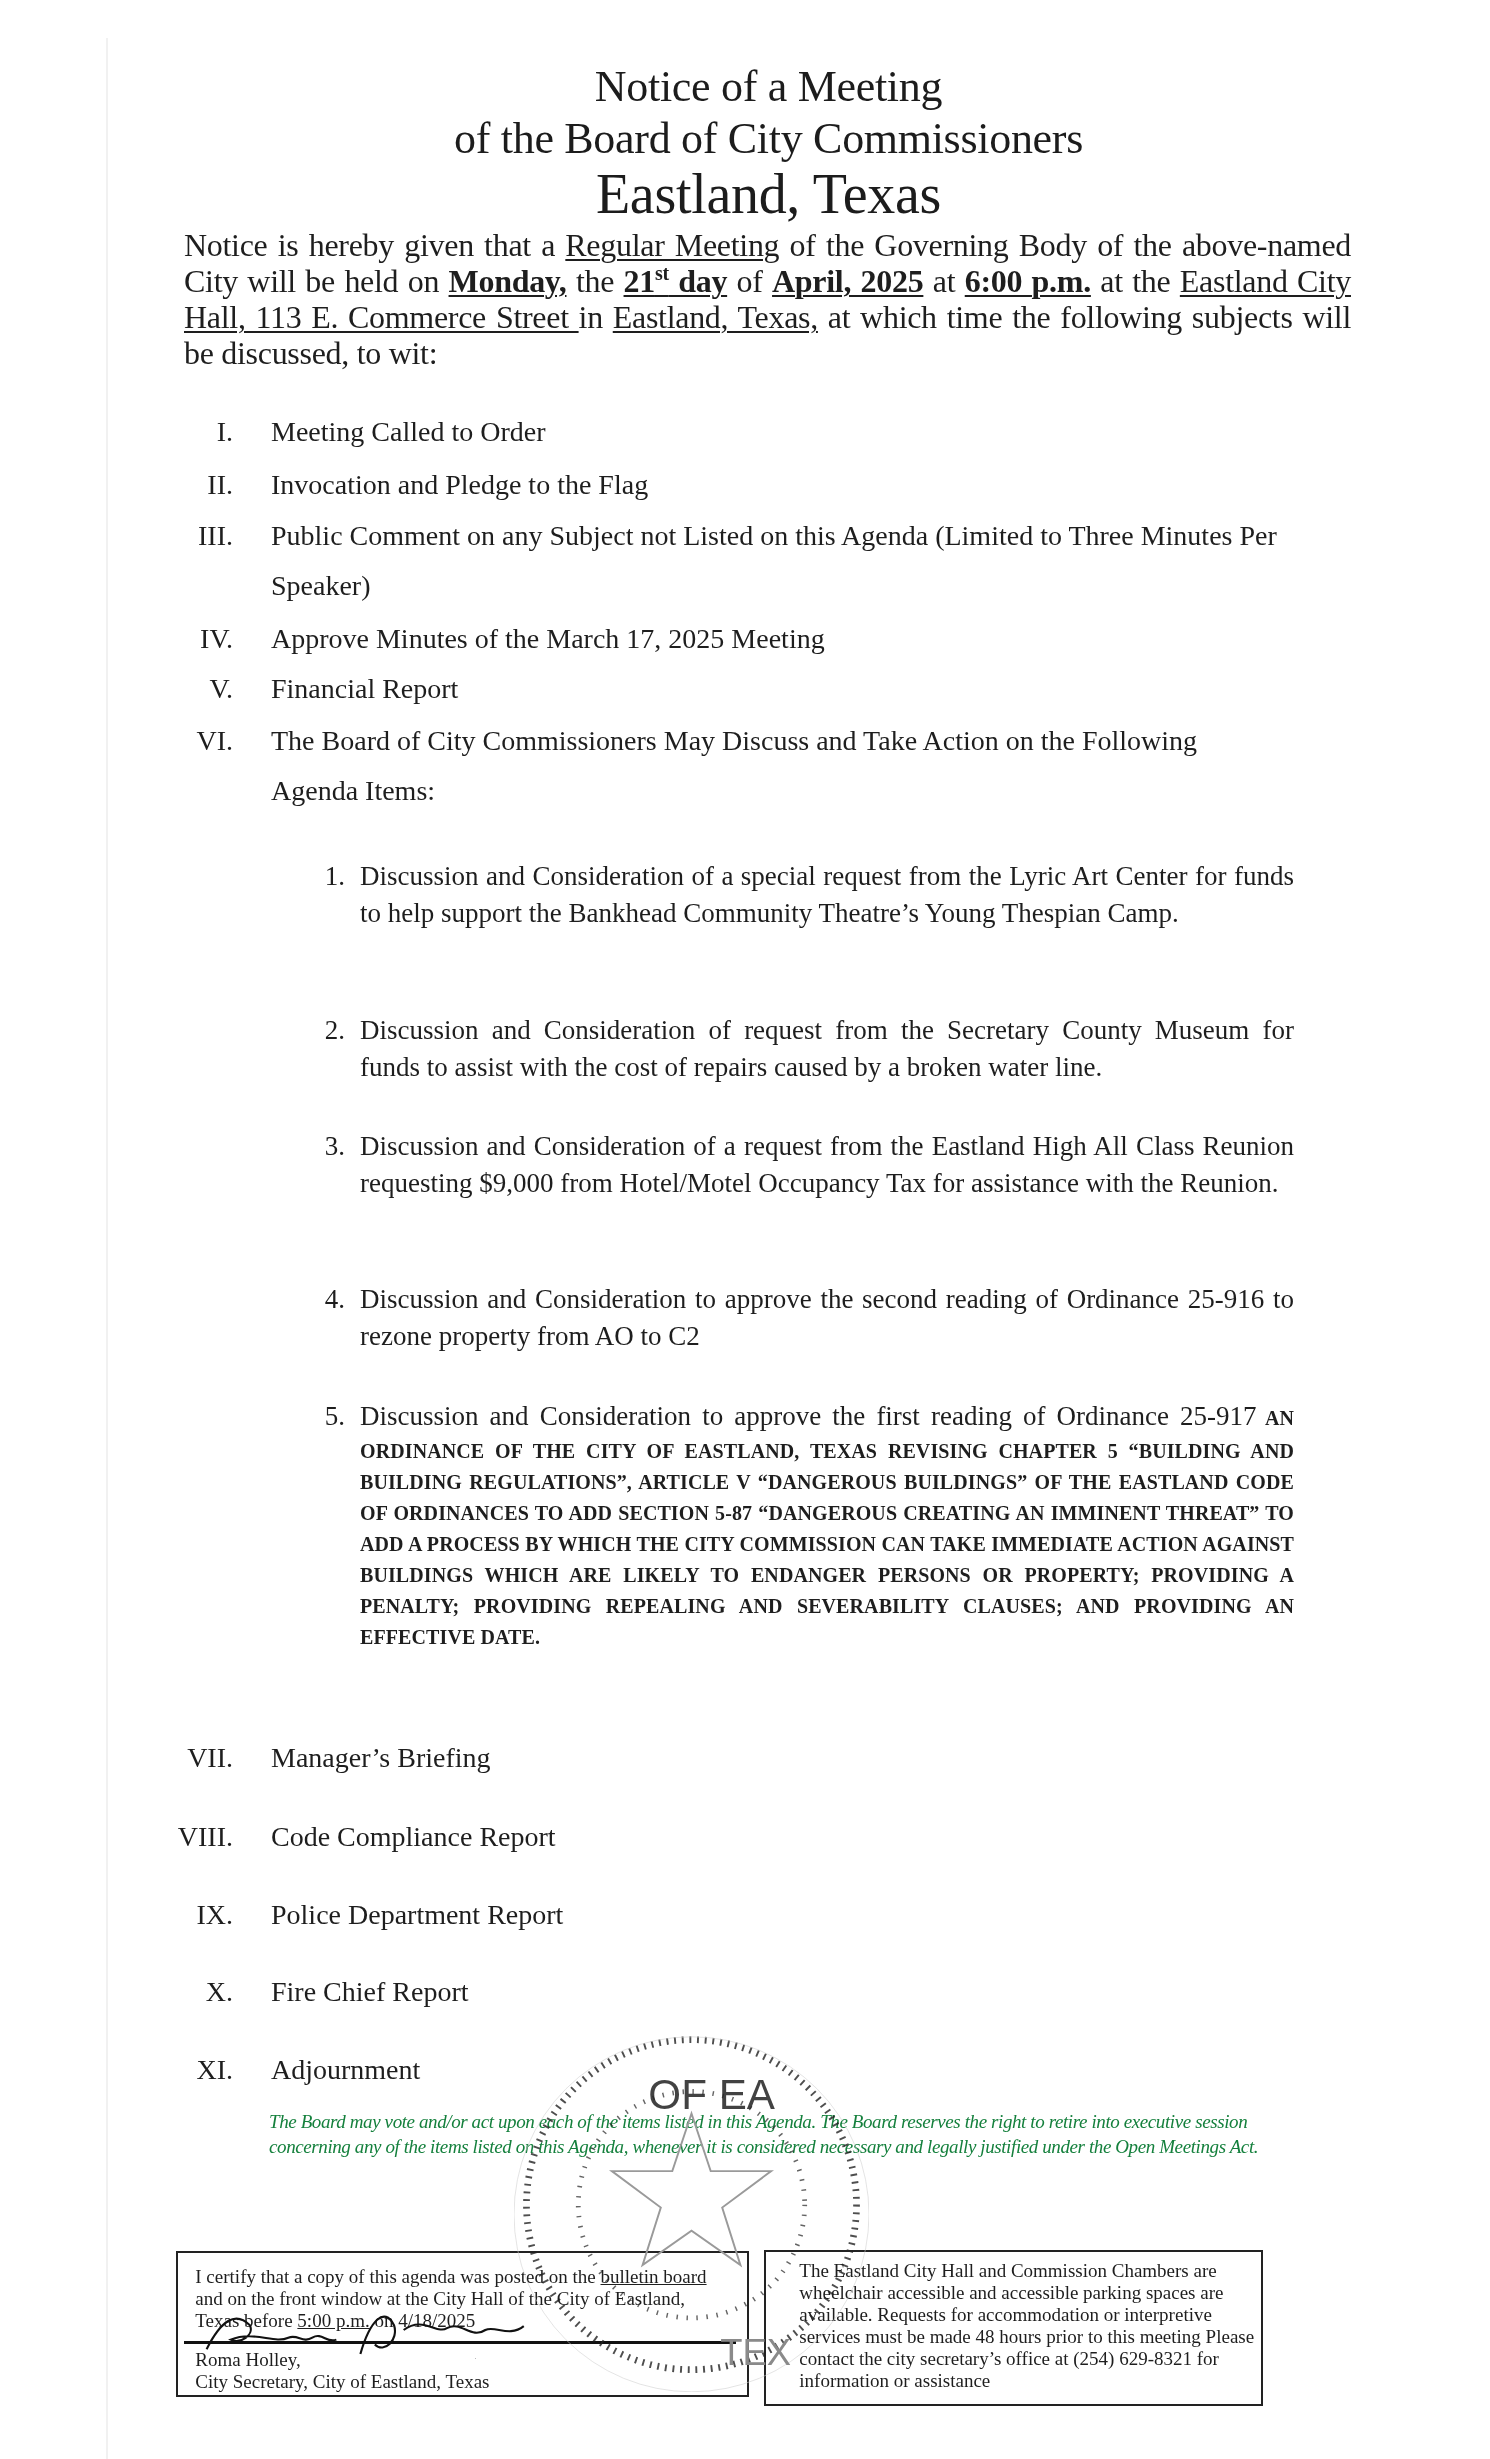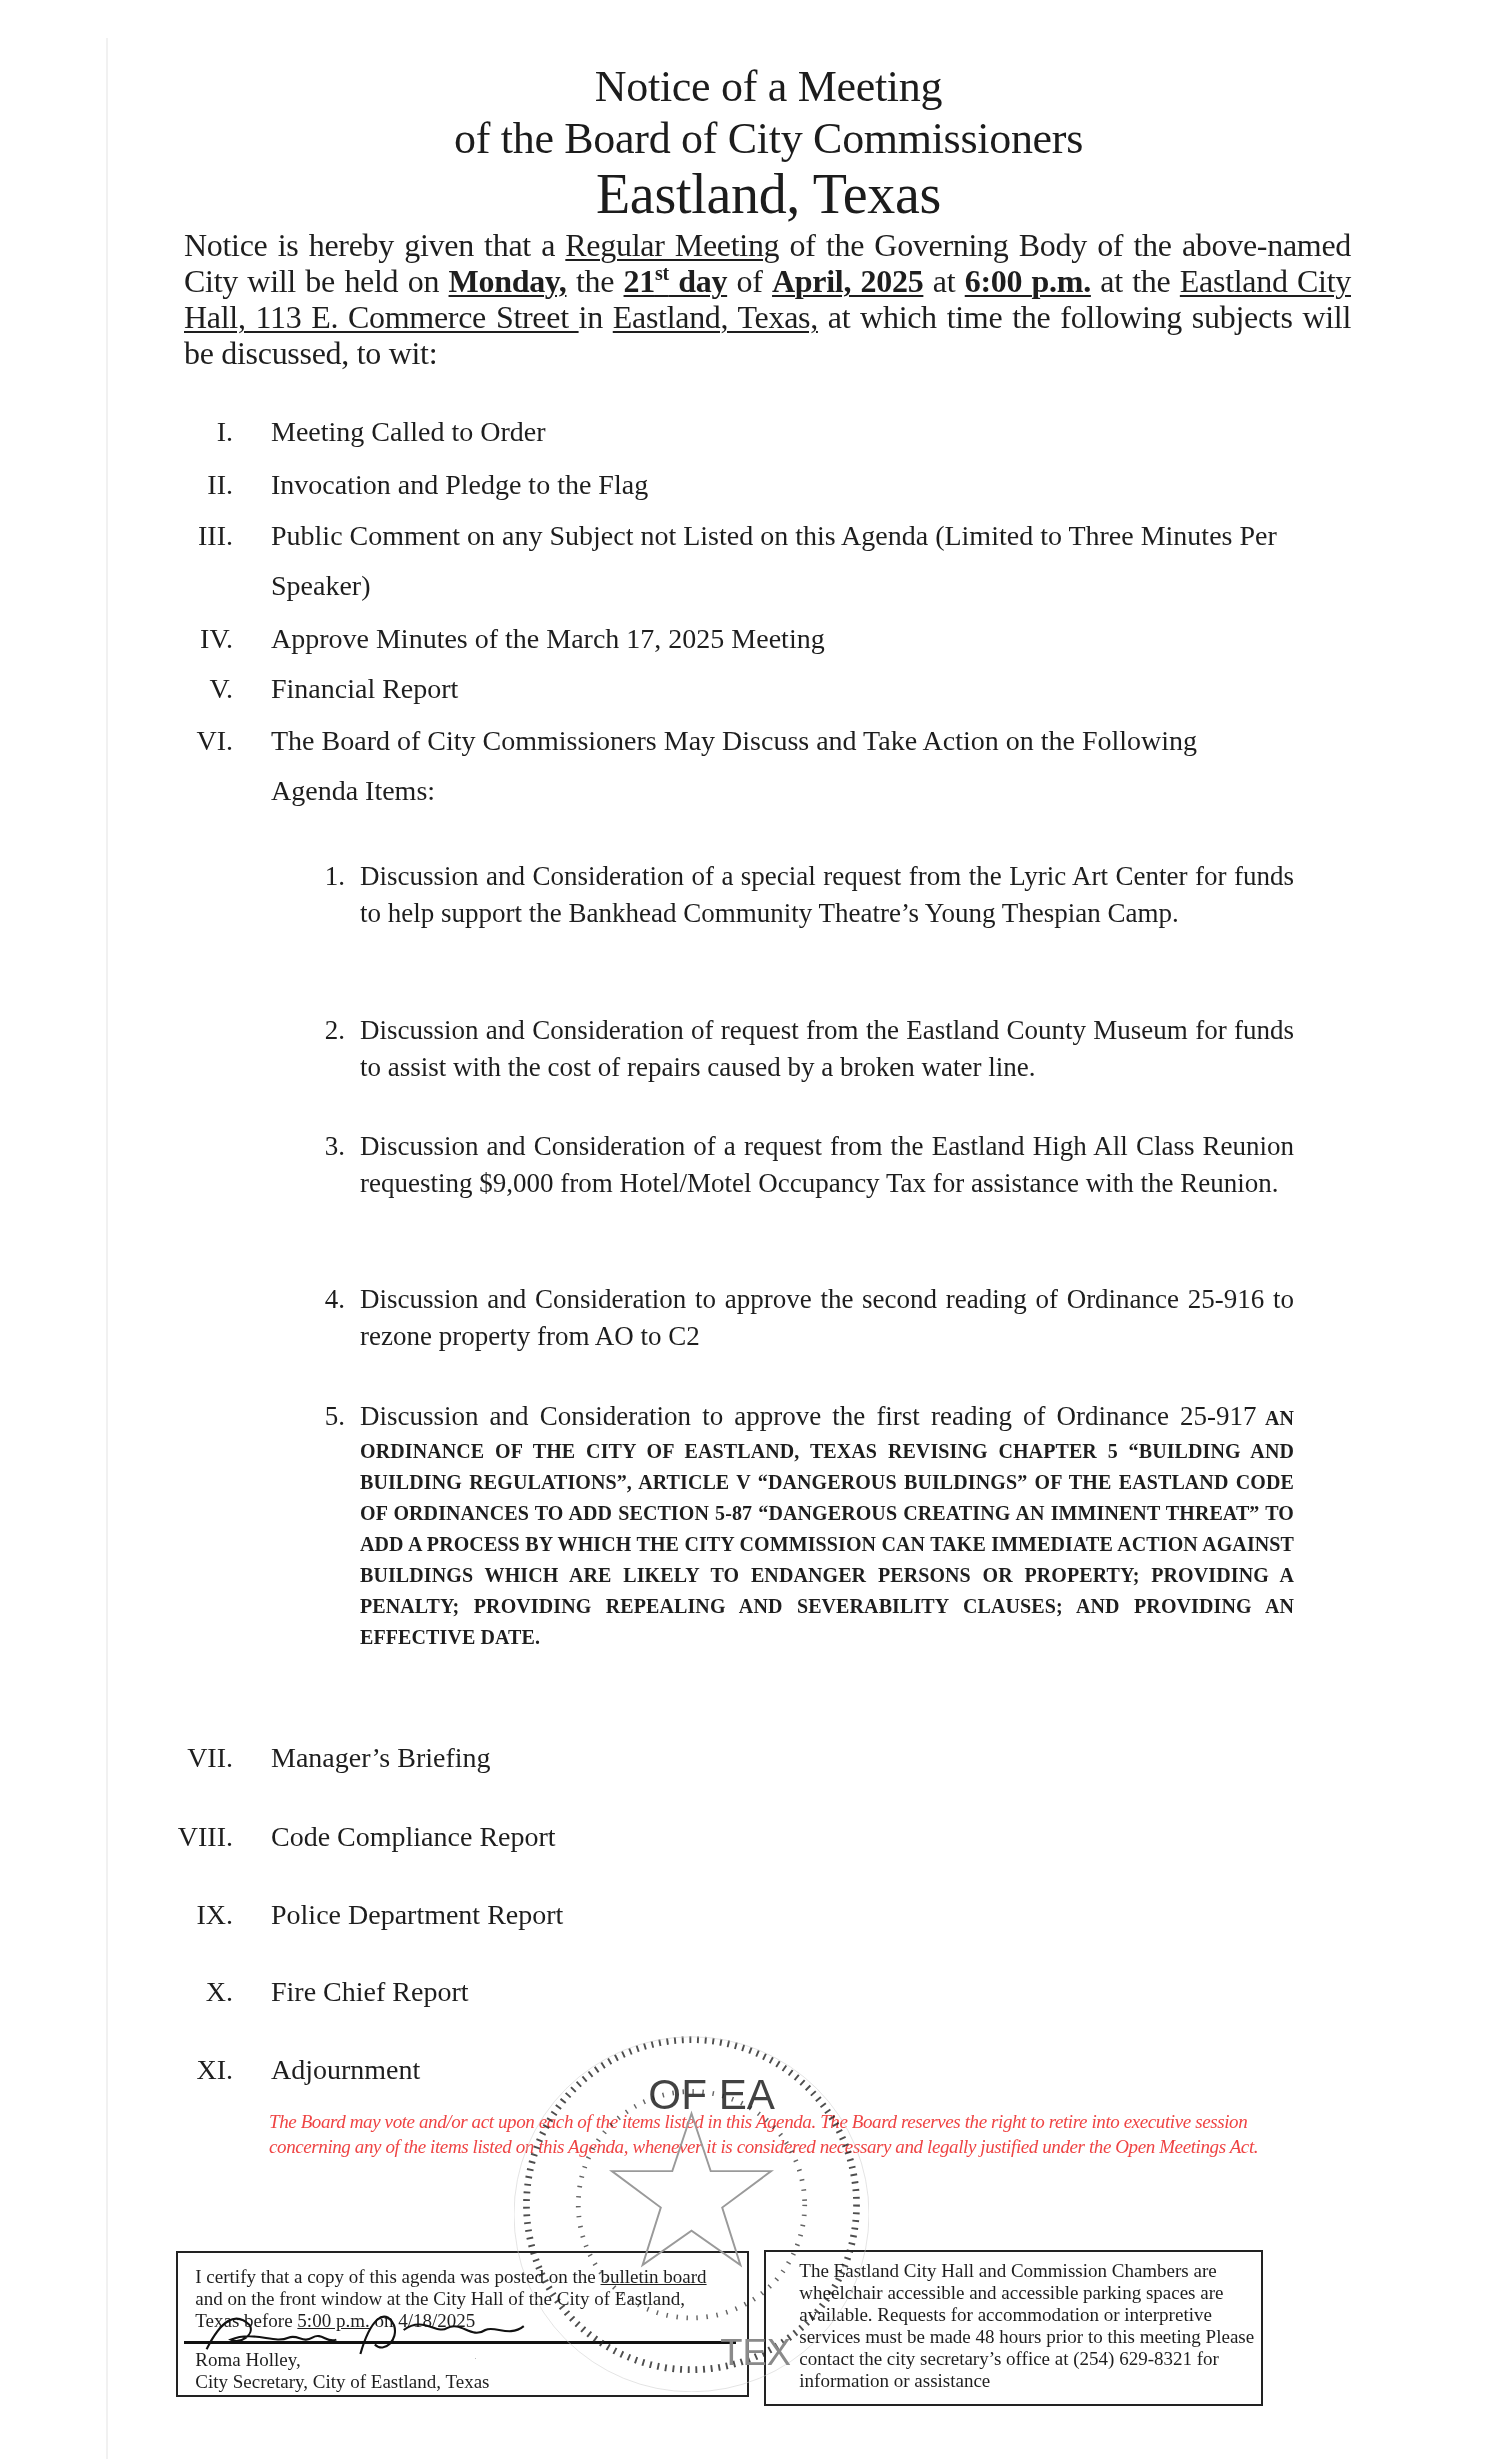--- a/index.html
+++ b/index.html
@@ -27,21 +27,21 @@
     .roman .txt { position: absolute; left: 117px; width: 1076px; }
 
     .sub { position: absolute; left: 312px; width: 980px; font-size: 27px; line-height: 37px; }
     .sub .num { position: absolute; left: 0; width: 33px; text-align: right; }
     .sub .txt { position: absolute; left: 48px; width: 934px; text-align: justify; text-align-last: left; }
     .sub b { font-weight: normal; margin-top: 35px; }
     .caps { font-weight: bold; font-size: 20px; letter-spacing: 0.1px; }
 
     .note {
       position: absolute; left: 269px; top: 2109px; width: 1038px;
-      font-style: italic; font-size: 19px; line-height: 25px; letter-spacing: -0.4px; color: #ef4444;
+      font-style: italic; font-size: 19px; line-height: 25px; letter-spacing: -0.4px; color: #15803d;
     }
 
     .box { position: absolute; border: 2.4px solid #222; background: transparent; font-size: 19px; line-height: 22px; }
     .box-left { left: 176px; top: 2251px; width: 569px; height: 142px; }
     .box-right { left: 764px; top: 2250px; width: 495px; height: 152px; font-family: "Liberation Serif", serif; }
     .box-left .cert { position: absolute; left: 17.3px; top: 13px; width: 538px; }
     .box-left u { text-decoration: underline; }
     .sig-line { position: absolute; left: 5.8px; top: 88px; width: 552px; height: 2.9px; background: #111; }
     .signer { position: absolute; left: 17.3px; top: 96px; width: 538px; }
     .box-right .acc { position: absolute; left: 17.3px; top: 7.7px; width: 466px; margin-left: 16px; }
@@ -84,21 +84,21 @@
     <span class="num">VI.</span>
     <span class="txt" style="width:999px">The Board of City Commissioners May Discuss and Take Action on the Following Agenda Items:</span>
   </div>
 
 <div class="sub" style="top:858px">
     <span class="num">1.</span>
     <span class="txt">Discussion and Consideration of a special request from the Lyric Art Center for funds to help support the Bankhead Community Theatre’s Young Thespian Camp.</span>
   </div>
 <div class="sub" style="top:1012px">
     <span class="num">2.</span>
-    <span class="txt">Discussion and Consideration of request from the Eastland County Museum for funds to assist with the cost of repairs caused by a broken water line.</span>
+    <span class="txt">Discussion and Consideration of request from the Secretary County Museum for funds to assist with the cost of repairs caused by a broken water line.</span>
   </div>
 <div class="sub" style="top:1128px">
     <span class="num">3.</span>
     <span class="txt">Discussion and Consideration of a request from the Eastland High All Class Reunion requesting $9,000 from Hotel/Motel Occupancy Tax for assistance with the Reunion.</span>
   </div>
 <div class="sub" style="top:1281px">
     <span class="num">4.</span>
     <span class="txt"><span>Discussion and Consideration to approve the second reading of Ordinance </span><b>25-916</b><span> to rezone property from AO to C2</span></span>
   </div>
 <div class="sub" style="top:1398px; line-height:29px">

